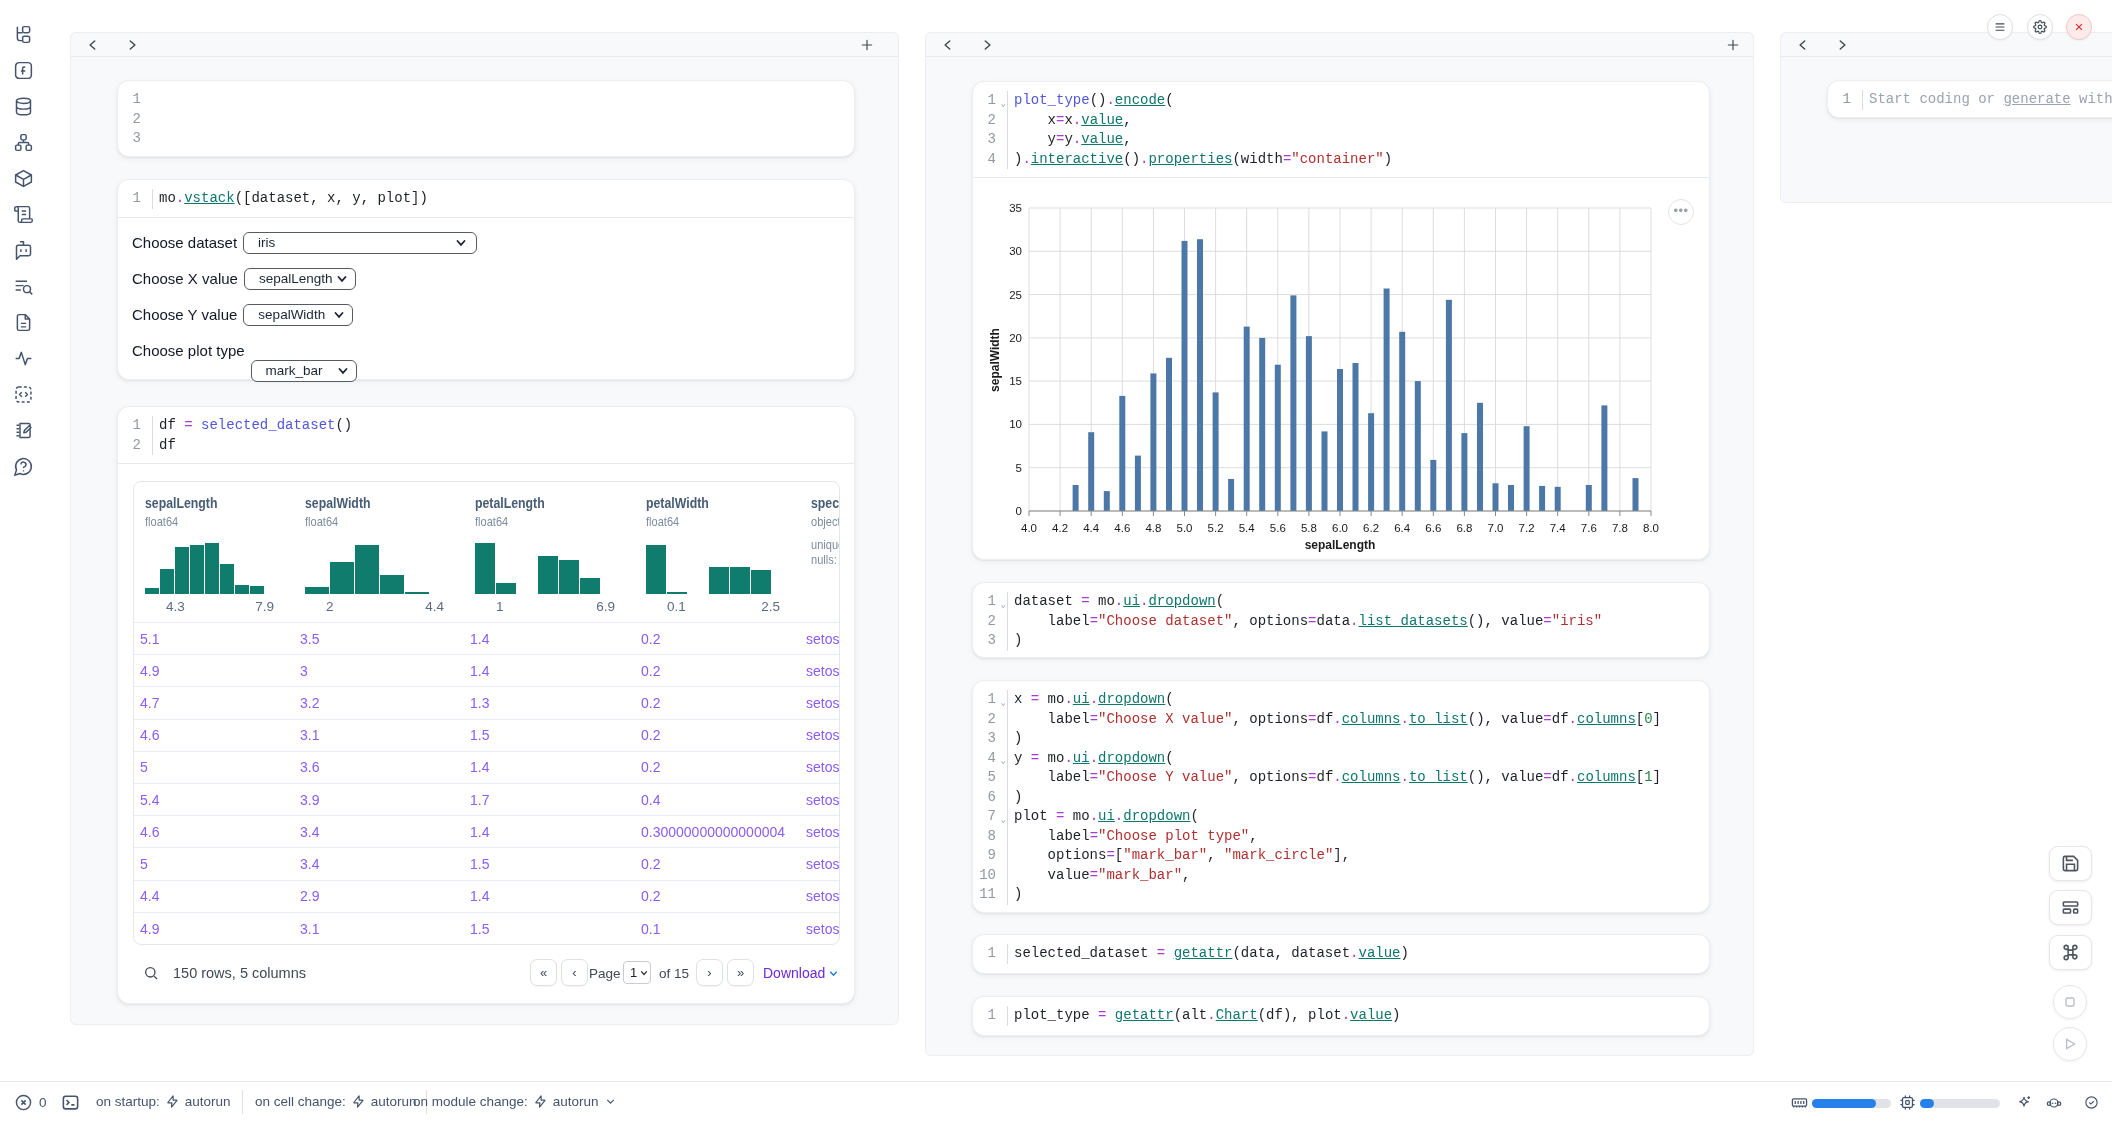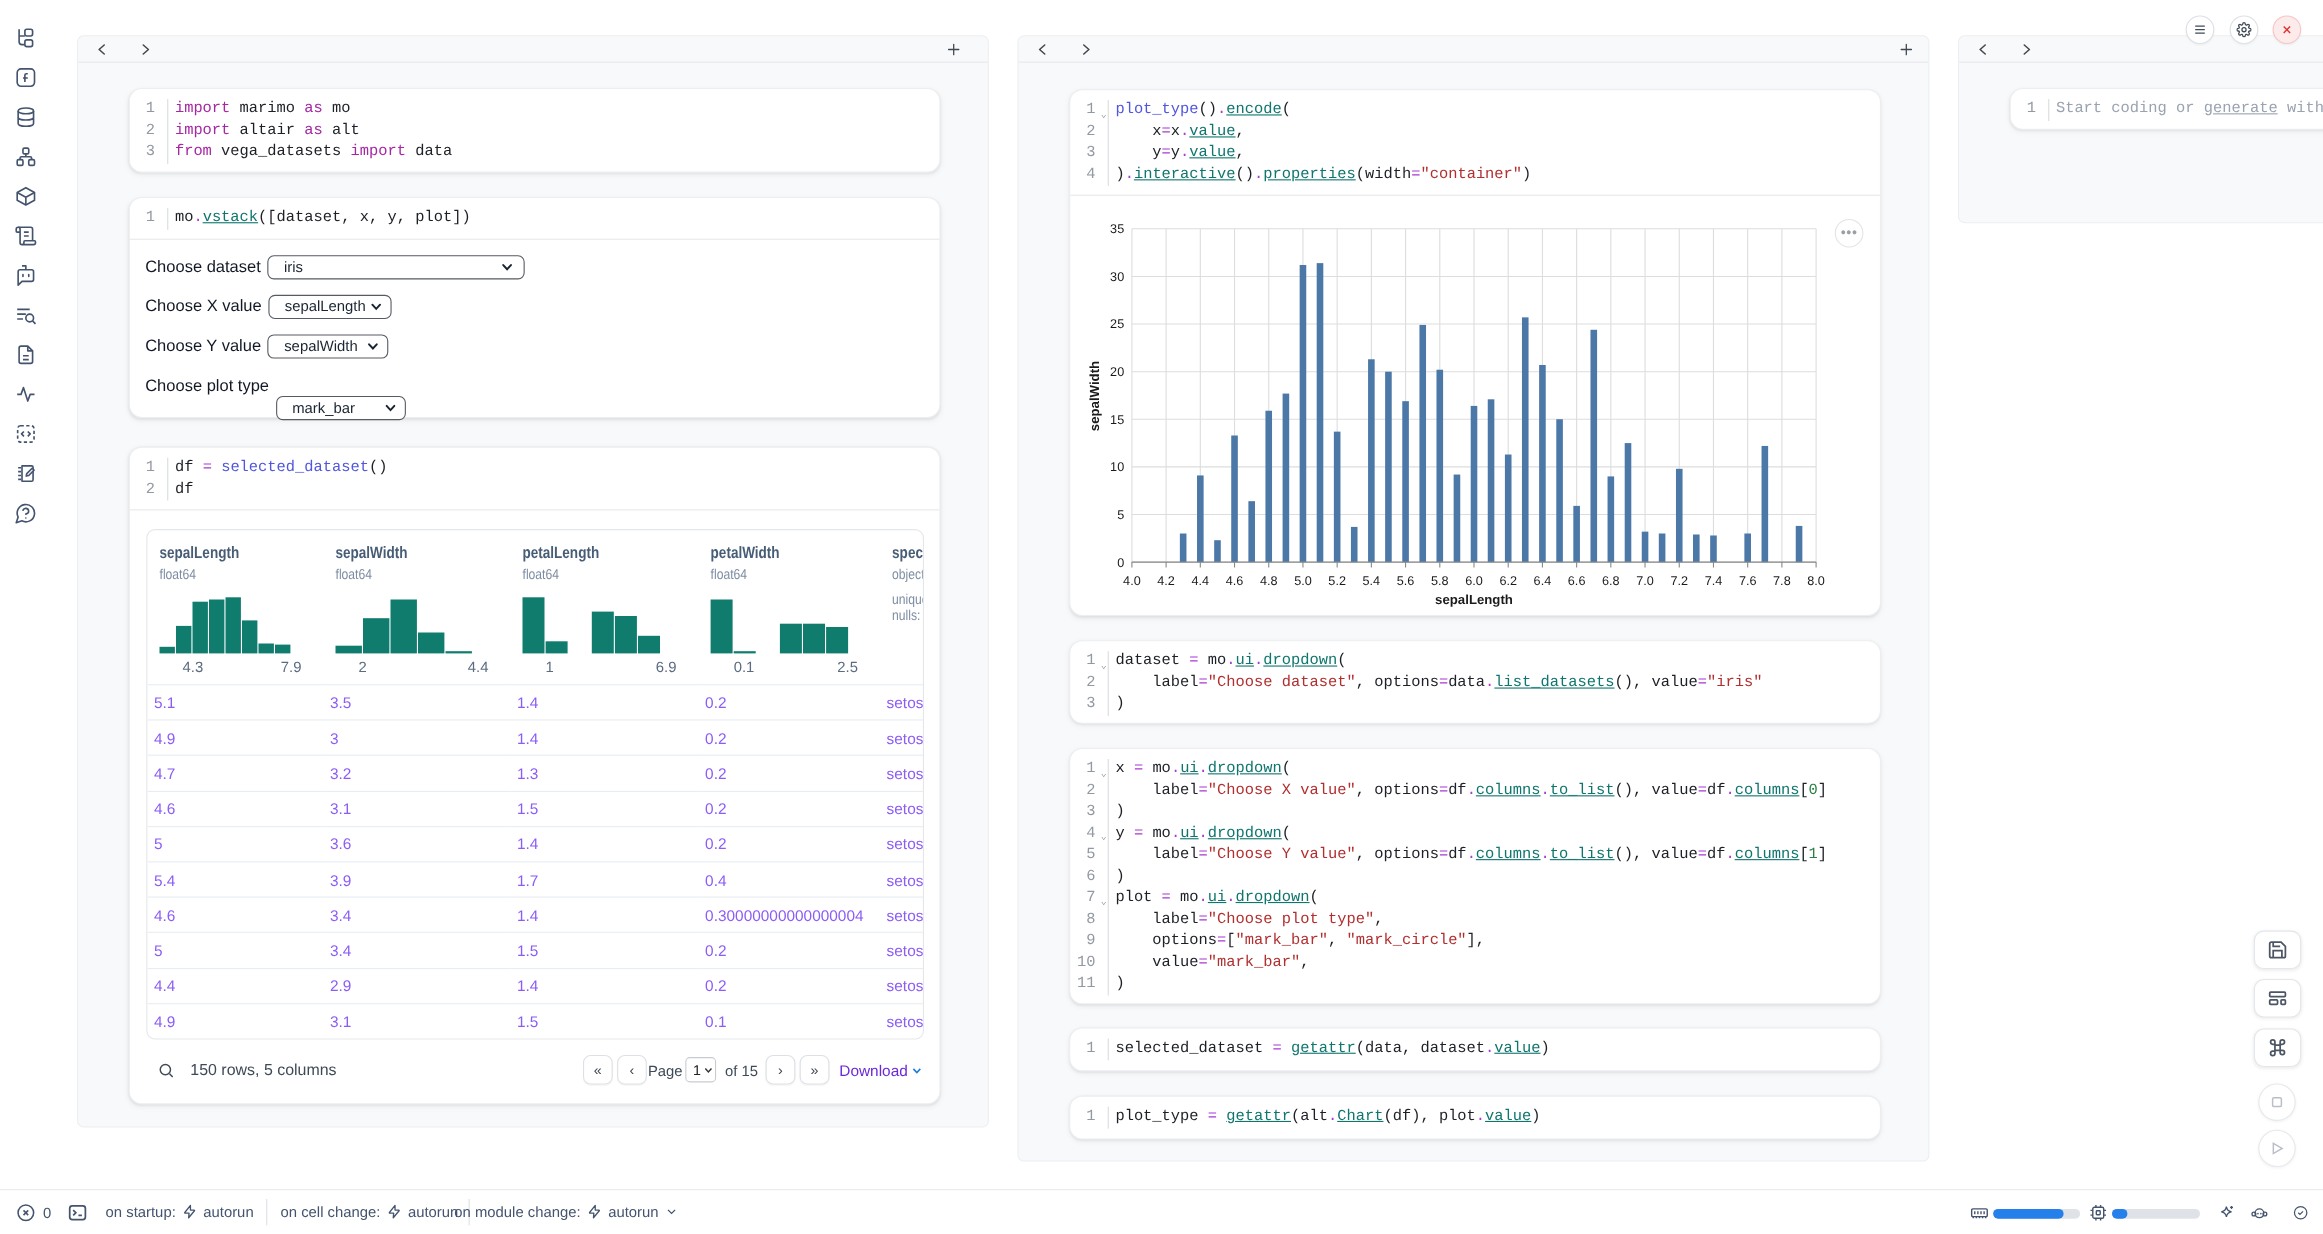--- a/index.html
+++ b/index.html
@@ -184,23 +184,20 @@
       </svg>
     <svg class="harr" style="right:24px;" viewBox="0 0 24 24">
         <path d="M12 4v16M4 12h16" fill="none" stroke="#41484f" stroke-width="2" stroke-linecap="round"></path>
       </svg>
   </div>
   <div class="colbody">
 
     <div class="cell" style="top:23px; height:77px;">
       <div class="code">
         <div class="gut">1<br>2<br>3</div>
-        <div class="cbody"><span class="k">import</span> marimo <span class="k">as</span> mo
-<span class="k">import</span> altair <span class="k">as</span> alt
-<span class="k">from</span> vega_datasets <span class="k">import</span> data</div>
       </div>
     </div>
 
     <div class="cell" style="top:122px; height:201px;">
       <div class="code">
         <div class="gut">1</div>
         <div class="cbody">mo<span class="o">.</span><span class="fn">vstack</span>([dataset, x, y, plot])</div>
       </div>
       <div class="outp" style="height:162px;">
         <div class="drow" style="top:14px;">
@@ -216,21 +213,21 @@
               </svg></span>
           </div>
         <div class="drow" style="top:86px;">
             <span class="lbl">Choose Y value</span>
           <span class="sel" style="width:110px;">sepalWidth<svg class="chevd" style="position:absolute;right:8px;" viewBox="0 0 10 10">
                 <path d="M1.5 3 L5 6.8 L8.5 3" fill="none" stroke="#1b2532" stroke-width="1.8" stroke-linecap="round"></path>
               </svg></span>
           </div>
         <div class="drow" style="top:122px;">
             <span class="lbl">Choose plot type</span>
-          <span class="sel" style="width:118px;margin-top:40px;">mark_bar<svg class="chevd" style="position:absolute;right:8px;" viewBox="0 0 10 10">
+          <span class="sel" style="width:106px;margin-top:40px;">mark_bar<svg class="chevd" style="position:absolute;right:8px;" viewBox="0 0 10 10">
                 <path d="M1.5 3 L5 6.8 L8.5 3" fill="none" stroke="#1b2532" stroke-width="1.8" stroke-linecap="round"></path>
               </svg></span>
           </div>
       </div>
     </div>
 
     <div class="cell" style="top:349px; height:598px;">
       <div class="code">
         <div class="gut">1<br>2</div>
         <div class="cbody">df <span class="o">=</span> <span class="fv">selected_dataset</span>()

